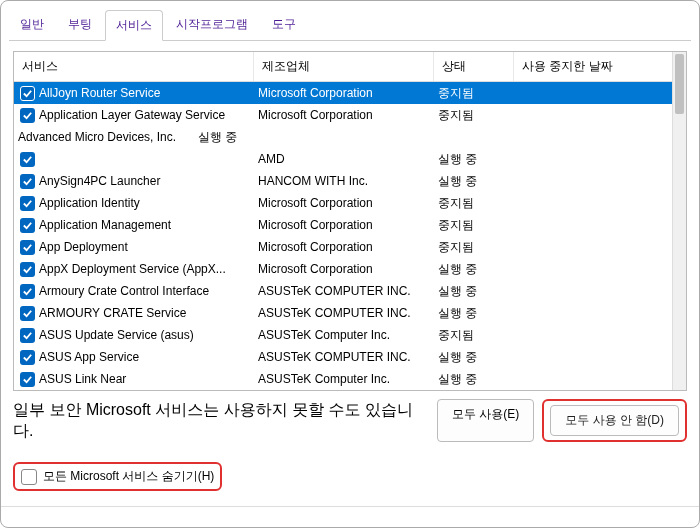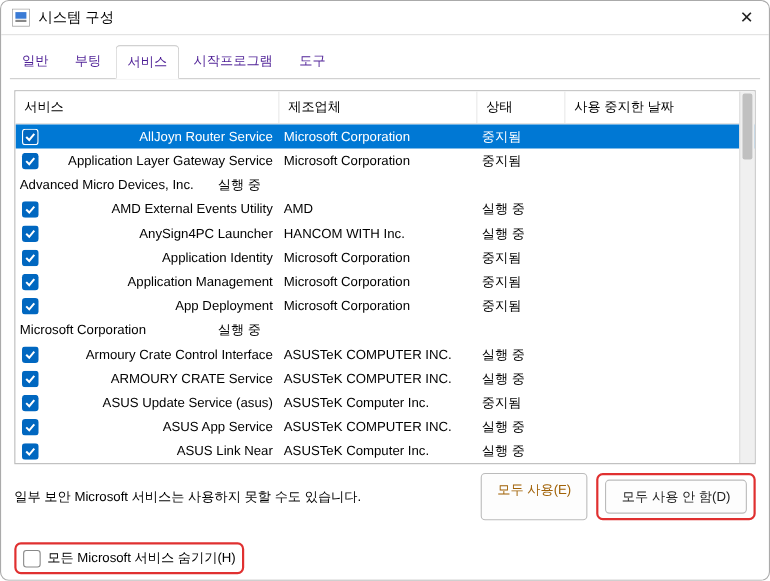--- a/index.html
+++ b/index.html
@@ -112,21 +112,21 @@
   }
   .lv-row.selected {
     background: #0078d4;
     color: #fff;
   }
   .lv-cell {
     padding: 0 6px 0 4px;
     overflow: hidden;
     text-overflow: ellipsis;
   }
-  .cell-service { width: 240px; display: flex; align-items: center; gap: 4px; justify-content: space-between; }
+  .cell-service { width: 240px; display: flex; align-items: center; gap: 4px; }
   .cell-mfr { width: 180px; }
   .cell-status { width: 80px; }
   .cell-date { flex: 1; }
   .chk {
     width: 15px;
     height: 15px;
     border-radius: 3px;
     background: #0067c0;
     display: inline-flex;
     align-items: center;
@@ -154,36 +154,36 @@
     background: #c0c0c0;
     border-radius: 2px;
   }
   .notice {
     margin-top: 8px;
     display: flex;
     align-items: center;
     justify-content: space-between;
     gap: 8px;
   }
-  .notice-text { font-size: 12px; }
+  .notice-text { font-size: 16px; }
   .btn-row-right {
     display: flex;
     gap: 8px;
   }
   .btn {
     padding: 6px 14px;
     font-size: 12px;
     border: 1px solid #bbb;
     border-radius: 4px;
     background: #fdfdfd;
     color: #222;
     cursor: default;
     white-space: nowrap;
   }
-  .btn.disabled { color: #a16207; }
+  .btn.disabled { color: #000000; }
   .highlight-red {
     border: 2px solid #e03030;
     border-radius: 6px;
     padding: 4px 6px;
     display: inline-flex;
     align-items: flex-end;
   }
   .hide-ms-row {
     margin-top: 20px;
   }
@@ -201,31 +201,20 @@
     padding: 10px 12px;
     display: flex;
     justify-content: flex-end;
     gap: 10px;
   }
 </style>
 </head>
 <body>
 
 <div class="window">
-  <div class="titlebar">
-    <span class="icon">
-      <svg viewBox="0 0 16 16">
-          <rect x="0" y="0" width="16" height="16" fill="#fff" stroke="#888"></rect>
-          <rect x="3" y="3" width="10" height="6" fill="#3a7bd5"></rect>
-          <rect x="3" y="10" width="10" height="2" fill="#888"></rect>
-        </svg>
-    </span>
-    <span class="title">시스템 구성</span>
-    <span class="close-x">✕</span>
-  </div>
 
   <div class="tabs" id="tabstrip">
       <div class="tab">일반</div>
       <div class="tab">부팅</div>
       <div class="tab active">서비스</div>
       <div class="tab">시작프로그램</div>
       <div class="tab">도구</div>
     </div>
   <div class="tabline"></div>
 
@@ -269,21 +258,20 @@
             <div class="lv-cell cell-status">실행 중</div>
             <div class="lv-cell cell-date"></div>
           </div>
           <div class="lv-row">
             <div class="lv-cell cell-service">
               <span class="chk">
                 <svg viewBox="0 0 12 12">
                   <path d="M2 6 L5 9 L10 3" stroke="#fff" stroke-width="2" fill="none"></path>
                 </svg>
               </span>
-              <span>AMD External Events Utility</span>
             </div>
             <div class="lv-cell cell-mfr">AMD</div>
             <div class="lv-cell cell-status">실행 중</div>
             <div class="lv-cell cell-date"></div>
           </div>
           <div class="lv-row">
             <div class="lv-cell cell-service">
               <span class="chk">
                 <svg viewBox="0 0 12 12">
                   <path d="M2 6 L5 9 L10 3" stroke="#fff" stroke-width="2" fill="none"></path>
@@ -328,20 +316,28 @@
                   <path d="M2 6 L5 9 L10 3" stroke="#fff" stroke-width="2" fill="none"></path>
                 </svg>
               </span>
               <span>App Deployment</span>
             </div>
             <div class="lv-cell cell-mfr">Microsoft Corporation</div>
             <div class="lv-cell cell-status">중지됨</div>
             <div class="lv-cell cell-date"></div>
           </div>
           <div class="lv-row">
+            <div class="lv-cell cell-service">
+              <span class="chk">
+                <svg viewBox="0 0 12 12">
+                  <path d="M2 6 L5 9 L10 3" stroke="#fff" stroke-width="2" fill="none"></path>
+                </svg>
+              </span>
+              <span>AppX Deployment Service (AppX...</span>
+            </div>
             <div class="lv-cell cell-mfr">Microsoft Corporation</div>
             <div class="lv-cell cell-status">실행 중</div>
             <div class="lv-cell cell-date"></div>
           </div>
           <div class="lv-row">
             <div class="lv-cell cell-service">
               <span class="chk">
                 <svg viewBox="0 0 12 12">
                   <path d="M2 6 L5 9 L10 3" stroke="#fff" stroke-width="2" fill="none"></path>
                 </svg>

